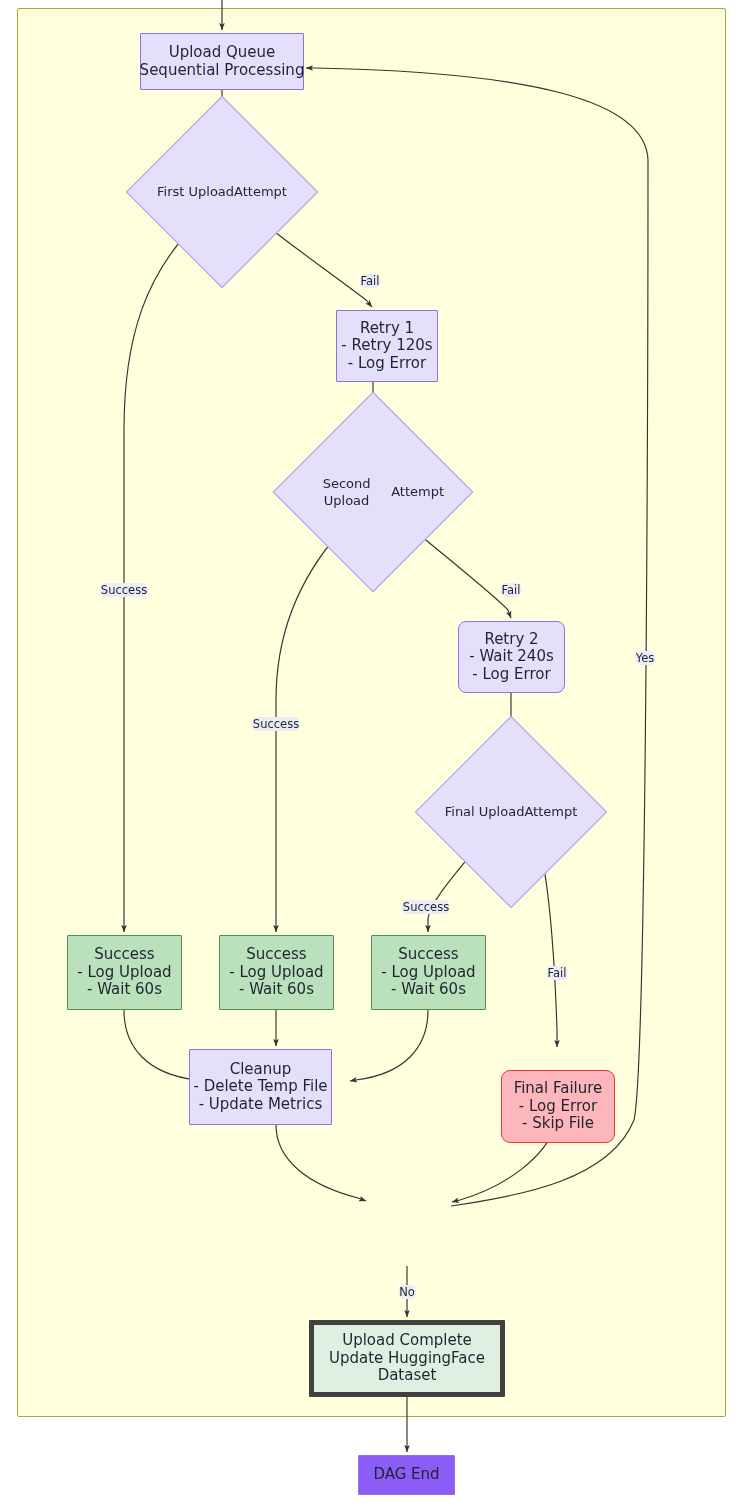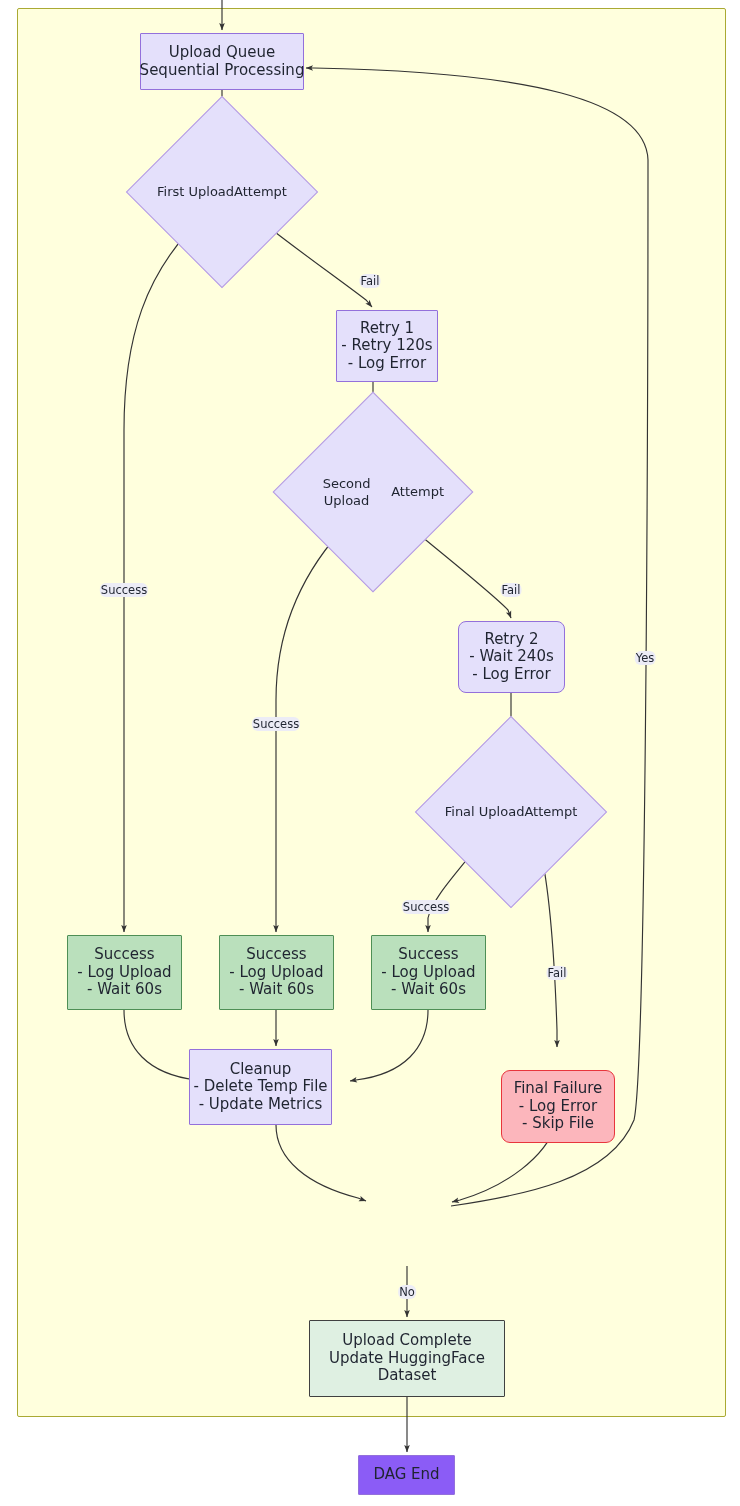--- a/index.html
+++ b/index.html
@@ -8,21 +8,21 @@
   #stage{position:absolute;left:0;top:0;width:740px;height:1506px;}
   svg#wires{position:absolute;left:0;top:0;width:740px;height:1506px;}
 
   .node{position:absolute;box-sizing:border-box;display:flex;flex-direction:column;
         align-items:center;justify-content:center;text-align:center;
         font-size:15px;line-height:17.5px;color:#1f2430;z-index:3;}
   .node .ln{display:block;white-space:nowrap;}
 
   .proc{border:1px solid #9370db;background:#e4e0fb;border-radius:1px;}
   .ok{border:1px solid #4e8f55;background:#bae0bc;border-radius:1px;}
-  .done{border:1px solid #404040;background:#dff0e2;border-radius:1px;}
+  .done{border:5px solid #404040;background:#dff0e2;border-radius:1px;}
   .bad{border:1px solid #e8353c;background:#fcb6bc;border-radius:9px;margin-top:20px;}
 
   .dia{position:absolute;z-index:3;}
   .dia .shape{position:absolute;left:0;top:0;width:100%;height:100%;
               background:#e4e0fb;border:1px solid #b49ae0;
               transform:rotate(45deg);box-sizing:border-box;}
   .dia .txt{position:absolute;left:0;top:0;width:100%;height:100%;
             display:flex;flex-direction:row;align-items:center;justify-content:center;
             text-align:center;font-size:13px;line-height:17.5px;color:#1f2430;}
 

